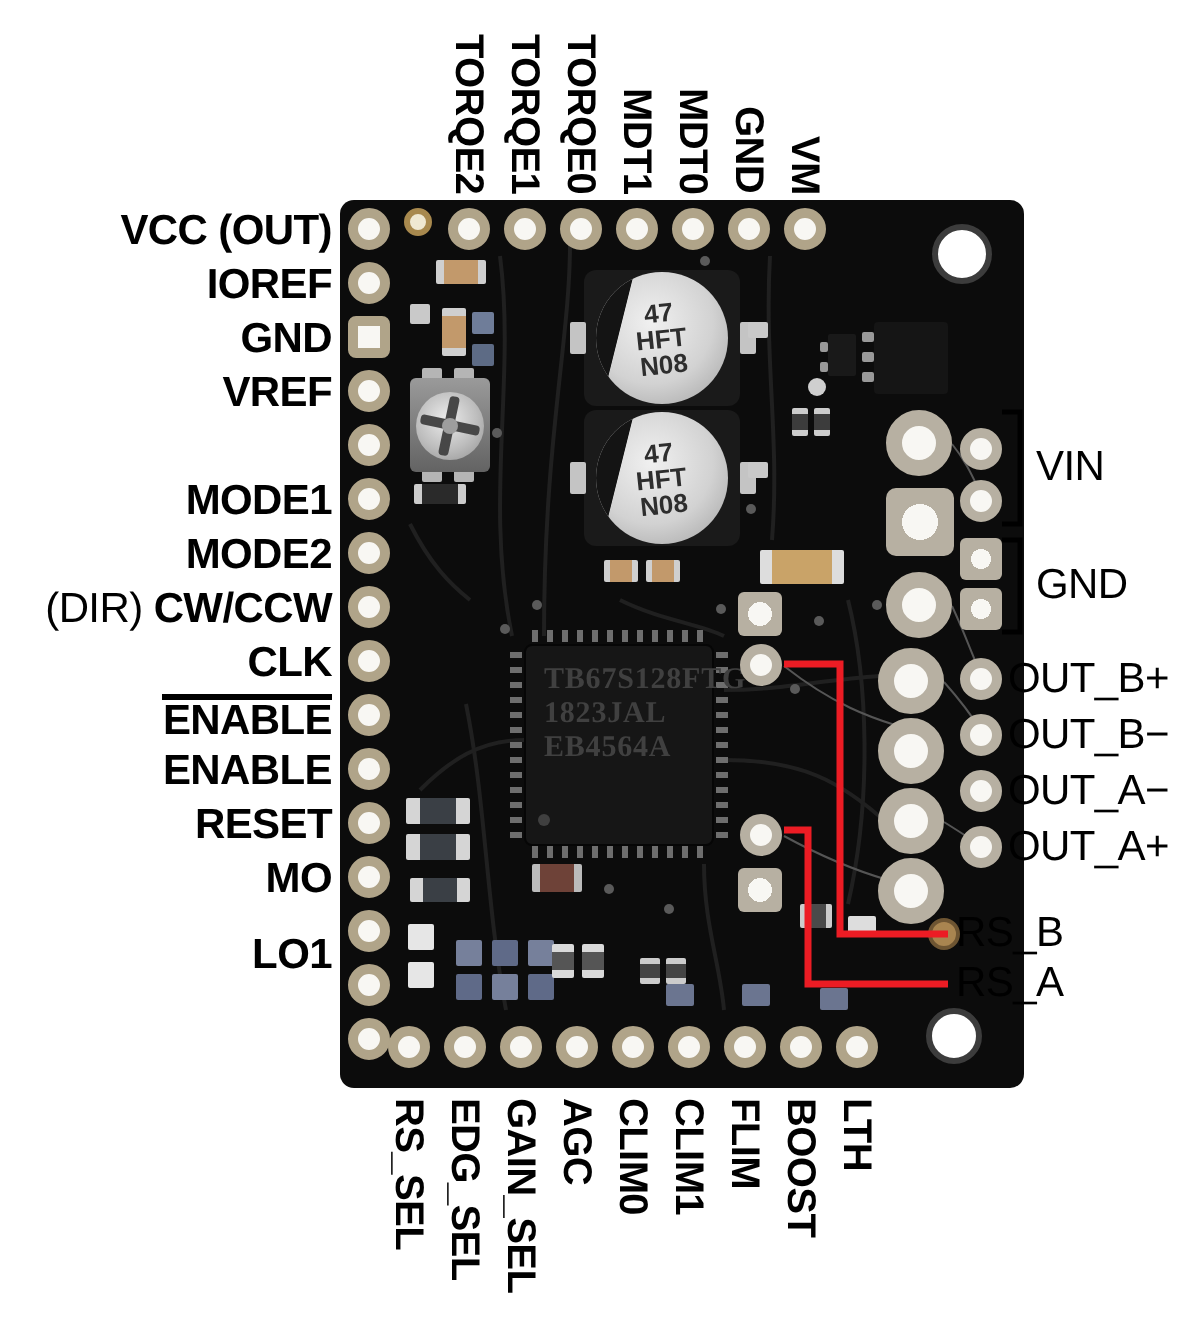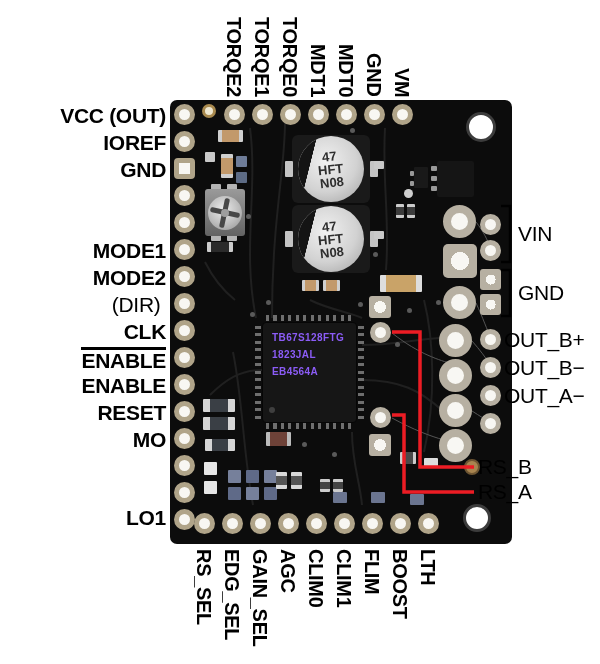--- a/index.html
+++ b/index.html
@@ -28,22 +28,22 @@
         background:radial-gradient(circle,#f8f7f3 0 9px,#b7b0a2 9px);}
   .gsq{border:5px solid #b0a489;border-radius:4px;}
   .mount{position:absolute;border-radius:50%;background:#ffffff;border:3px solid #3c3c3c;box-sizing:border-box;}
   .via{position:absolute;border-radius:50%;background:#5a5a5a;width:5px;height:5px;}
   
   .smd{position:absolute;border-radius:1px;}
   .chip{position:absolute;left:262px;top:322px;width:95px;height:101px;background:#161616;
         border:1px solid #060606;border-radius:4px;box-sizing:border-box;}
   .pins-h{position:absolute;height:6px;background:repeating-linear-gradient(90deg,#6e6e6e 0 3px,transparent 3px 7.5px);}
   .pins-v{position:absolute;width:6px;background:repeating-linear-gradient(180deg,#6e6e6e 0 3px,transparent 3px 7.5px);}
-  .chiptext{position:absolute;font-size:10px;font-weight:700;color:#8b5cf6;letter-spacing:.4px;
-            font-family:Liberation Sans, sans-serif;white-space:nowrap;}
+  .chiptext{position:absolute;font-size:15px;font-weight:700;color:#404040;letter-spacing:.4px;
+            font-family:Liberation Serif, serif;white-space:nowrap;}
   .capbase{position:absolute;width:78px;height:68px;background:#1a1a1a;border-radius:6px;}
   .cap{position:absolute;width:66px;height:66px;border-radius:50%;
        background:radial-gradient(circle at 42% 38%,#f0f0f0,#d2d2d2 55%,#a5a5a5 95%);
        display:flex;align-items:center;justify-content:center;}
   .cap::before{content:"";position:absolute;inset:0;border-radius:50%;
        background:linear-gradient(104deg,#141414 23%,rgba(20,20,20,0) 23.5%);}
   .captext{position:relative;text-align:center;font-size:13px;line-height:13px;font-weight:700;
            color:#2e2e2e;transform:rotate(-6deg);}
   .trim-body{position:absolute;left:205px;top:189px;width:40px;height:47px;border-radius:3px;
              background:linear-gradient(180deg,#9a9a9a,#636363);}
@@ -245,35 +245,37 @@
   <div class="vlabel" style="left:250px;bottom:567px">TORQE1</div>
   <div class="vlabel" style="left:278px;bottom:567px">TORQE0</div>
   <div class="vlabel" style="left:306px;bottom:567px">MDT1</div>
   <div class="vlabel" style="left:334px;bottom:567px">MDT0</div>
   <div class="vlabel" style="left:362px;bottom:567px">GND</div>
   <div class="vlabel" style="left:390px;bottom:567px">VM</div>
 
   <div class="llabel" style="top:102px"><span class="pfx"></span><span>VCC (OUT)</span></div>
   <div class="llabel" style="top:129px"><span class="pfx"></span><span>IOREF</span></div>
   <div class="llabel" style="top:156px"><span class="pfx"></span><span>GND</span></div>
+  <div class="llabel" style="top:183px"><span class="pfx"></span><span>VREF</span></div>
   <div class="llabel" style="top:237px"><span class="pfx"></span><span>MODE1</span></div>
   <div class="llabel" style="top:264px"><span class="pfx"></span><span>MODE2</span></div>
-  <div class="llabel" style="top:291px"><span class="pfx">(DIR) </span></div>
+  <div class="llabel" style="top:291px"><span class="pfx">(DIR) </span><span>CW/CCW</span></div>
   <div class="llabel" style="top:318px"><span>CLK</span></div>
   <div class="llabel" style="top:345px"><span class="pfx"></span><span class="ol">ENABLE</span></div>
   <div class="llabel" style="top:372px"><span class="pfx"></span><span>ENABLE</span></div>
   <div class="llabel" style="top:399px"><span class="pfx"></span><span>RESET</span></div>
   <div class="llabel" style="top:426px"><span class="pfx"></span><span>MO</span></div>
-  <div class="llabel" style="top:504px"><span class="pfx"></span><span>LO1</span></div>
+  <div class="llabel" style="top:464px"><span class="pfx"></span><span>LO1</span></div>
 
   <div class="rlabel" style="left:518px;top:221px">VIN</div>
   <div class="rlabel" style="left:518px;top:280px">GND</div>
   <div class="rlabel" style="left:504px;top:327px">OUT_B+</div>
   <div class="rlabel" style="left:504px;top:355px">OUT_B−</div>
   <div class="rlabel" style="left:504px;top:383px">OUT_A−</div>
+  <div class="rlabel" style="left:504px;top:411px">OUT_A+</div>
   <div class="rlabel" style="left:478px;top:454px">RS_B</div>
   <div class="rlabel" style="left:478px;top:479px">RS_A</div>
 
   <div class="vlabel" style="left:192px;top:549px">RS_SEL</div>
   <div class="vlabel" style="left:220px;top:549px">EDG_SEL</div>
   <div class="vlabel" style="left:248px;top:549px">GAIN_SEL</div>
   <div class="vlabel" style="left:276px;top:549px">AGC</div>
   <div class="vlabel" style="left:304px;top:549px">CLIM0</div>
   <div class="vlabel" style="left:332px;top:549px">CLIM1</div>
   <div class="vlabel" style="left:360px;top:549px">FLIM</div>

